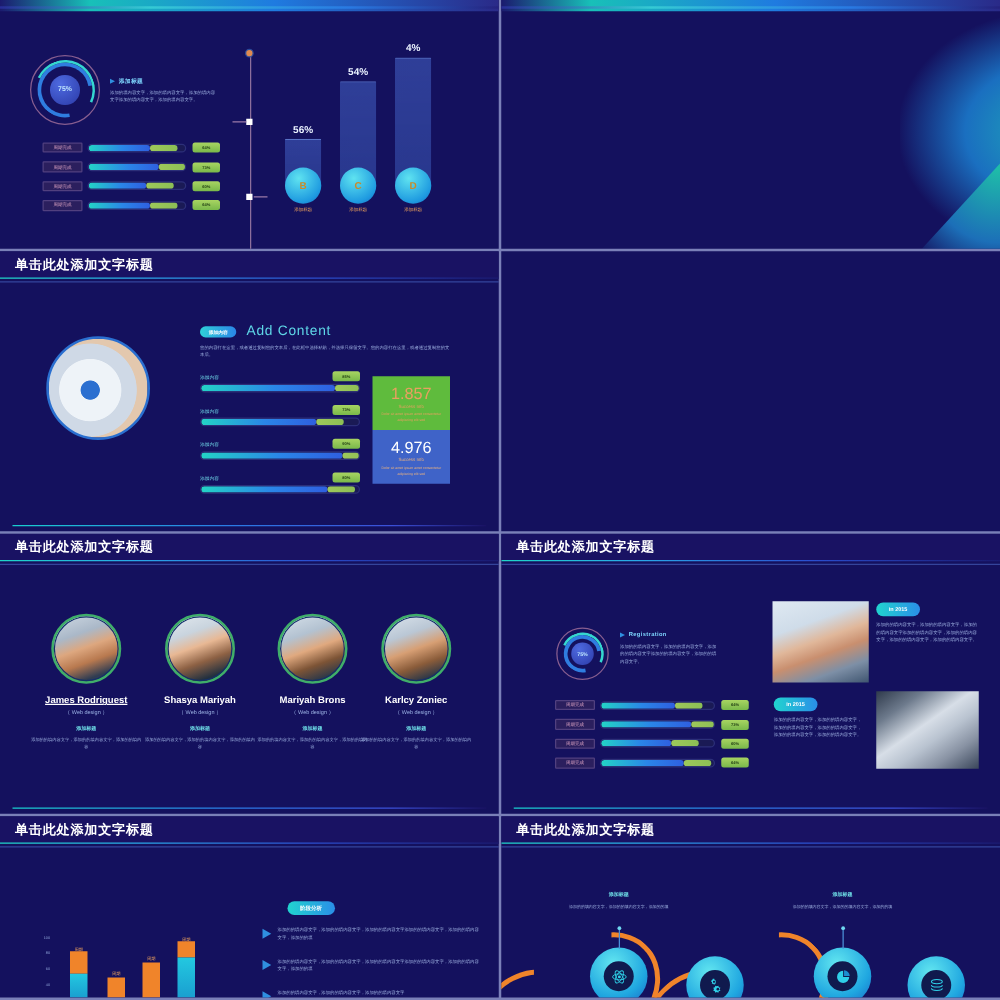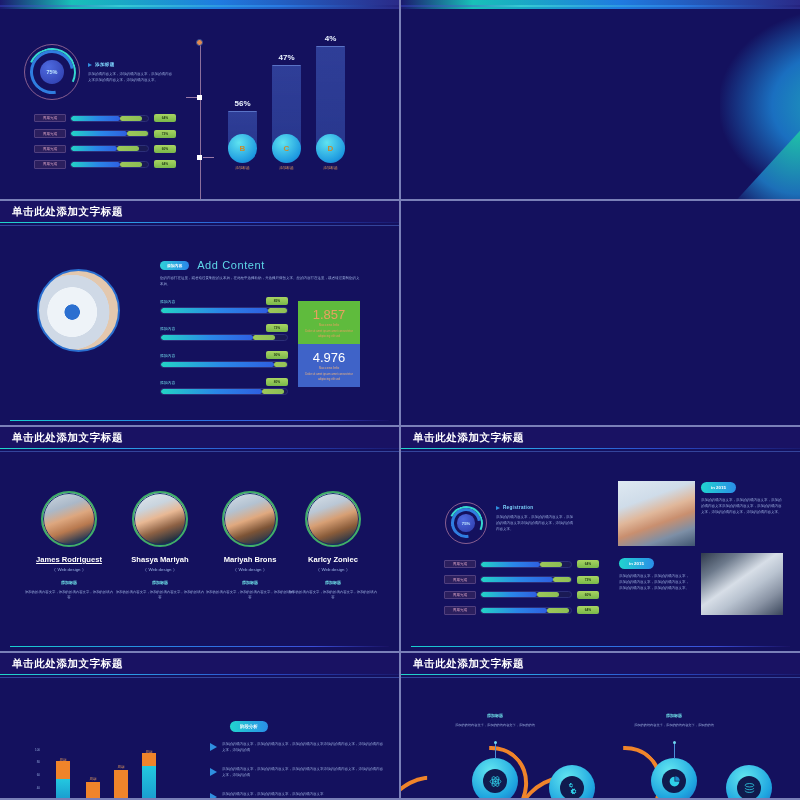--- a/index.html
+++ b/index.html
@@ -274,21 +274,21 @@
     <div class="tarm" style="left:203px;top:157px;width:11px;"></div>
 
     <div class="bars" style="left:228px;top:30px;height:140px;">
       <div class="barcol">
         <div class="barpct">56%</div>
         <div class="barbody" style="height:38px;"></div>
         <div class="barball">B</div>
         <div class="barcap">添加标题</div>
       </div>
       <div class="barcol">
-        <div class="barpct">47%</div>
+        <div class="barpct">54%</div>
         <div class="barbody" style="height:84px;"></div>
         <div class="barball">C</div>
         <div class="barcap">添加标题</div>
       </div>
       <div class="barcol">
         <div class="barpct">4%</div>
         <div class="barbody" style="height:103px;"></div>
         <div class="barball">D</div>
         <div class="barcap">添加标题</div>
       </div>

